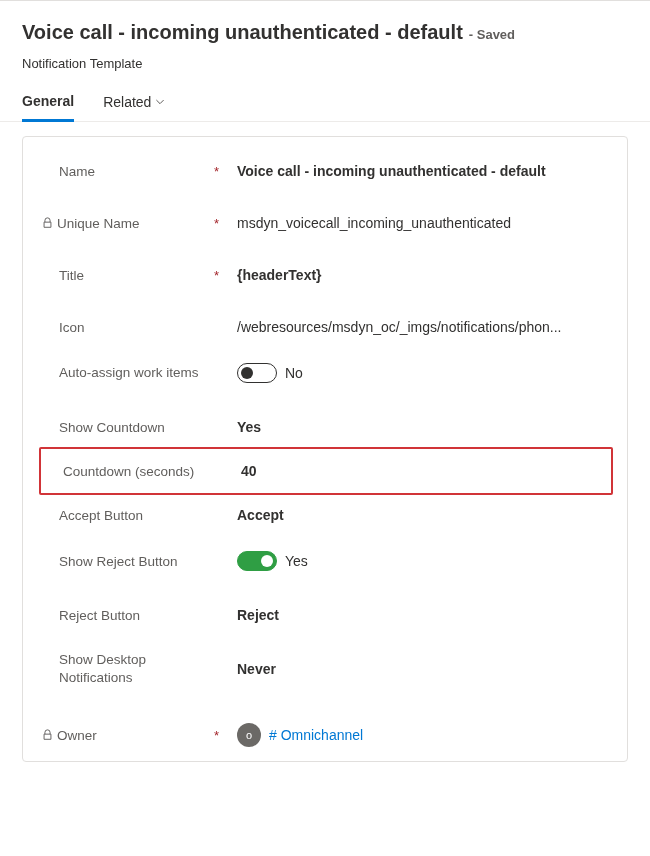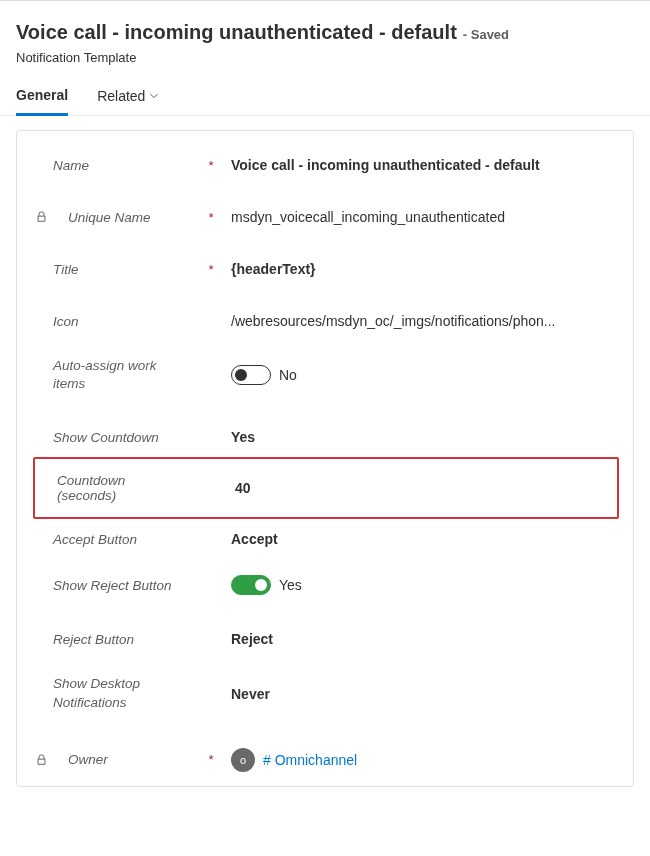--- a/index.html
+++ b/index.html
@@ -10,21 +10,21 @@
     body {
       font-family: "Segoe UI", -apple-system, BlinkMacSystemFont, sans-serif;
       font-size: 14px;
       color: #323130;
       background: #ffffff;
       width: 650px;
       height: 856px;
       overflow: hidden;
     }
     .container {
-      padding: 20px 16px;
+      padding: 20px 22px;
       border-top: 1px solid #e1dfdd;
     }
     .header {
       margin-bottom: 6px;
     }
     .title-row {
       display: flex;
       align-items: baseline;
       gap: 6px;
       flex-wrap: wrap;
@@ -35,21 +35,21 @@
       color: #323130;
     }
     .saved-status {
       font-size: 13px;
       color: #605e5c;
       font-weight: 700;
     }
     .subtitle {
       font-size: 13px;
       color: #323130;
-      margin-top: 6px;
+      margin-top: 12px;
     }
     .tabs {
       display: flex;
       gap: 29px;
       margin-top: 22px;
       border-bottom: 1px solid #edebe9;
       margin-left: -22px;
       margin-right: -22px;
       padding-left: 22px;
       padding-right: 22px;
@@ -86,25 +86,24 @@
     }
     .form-row {
       display: flex;
       align-items: center;
       position: relative;
     }
     .label-cell {
       width: 188px;
       display: flex;
       align-items: center;
-      gap: 21px;
+      gap: 4px;
       color: #605e5c;
       font-size: 13.5px;
       padding-left: 22px;
-      font-style: italic;
     }
     .label-text {
       flex: 1;
     }
     .required-star {
       color: #a4262c;
       font-size: 13px;
       margin-left: auto;
       margin-right: 6px;
       width: 10px;

